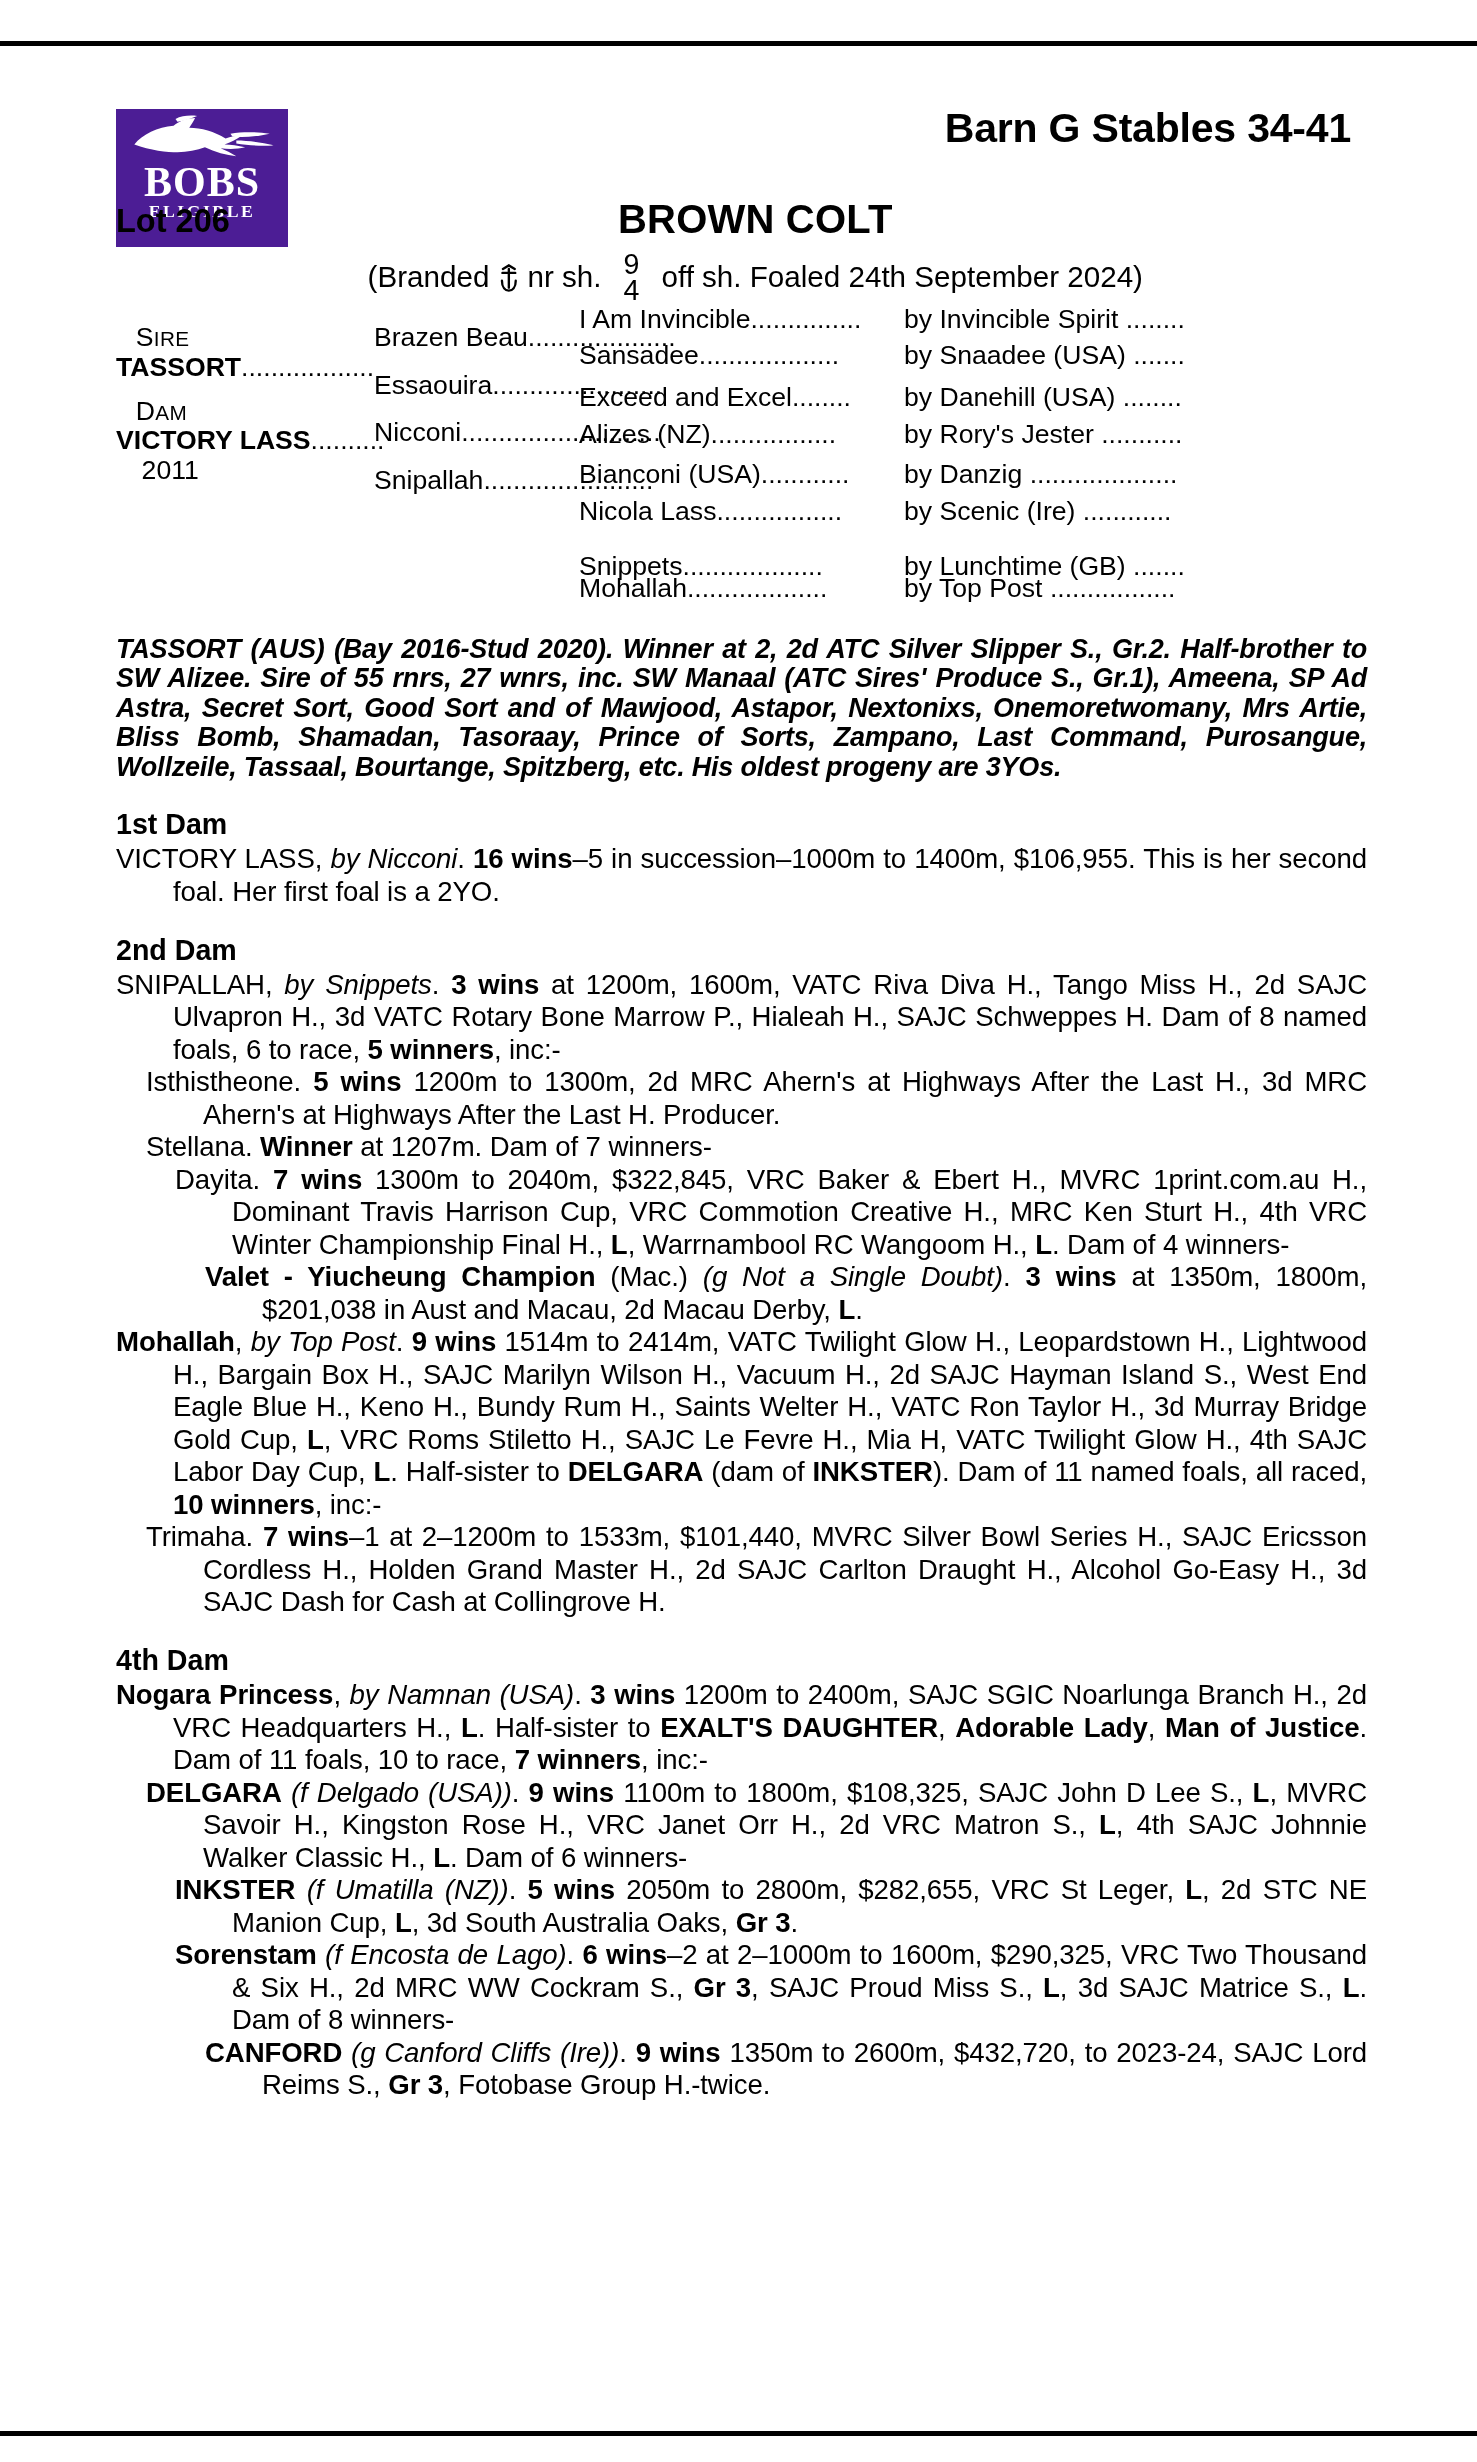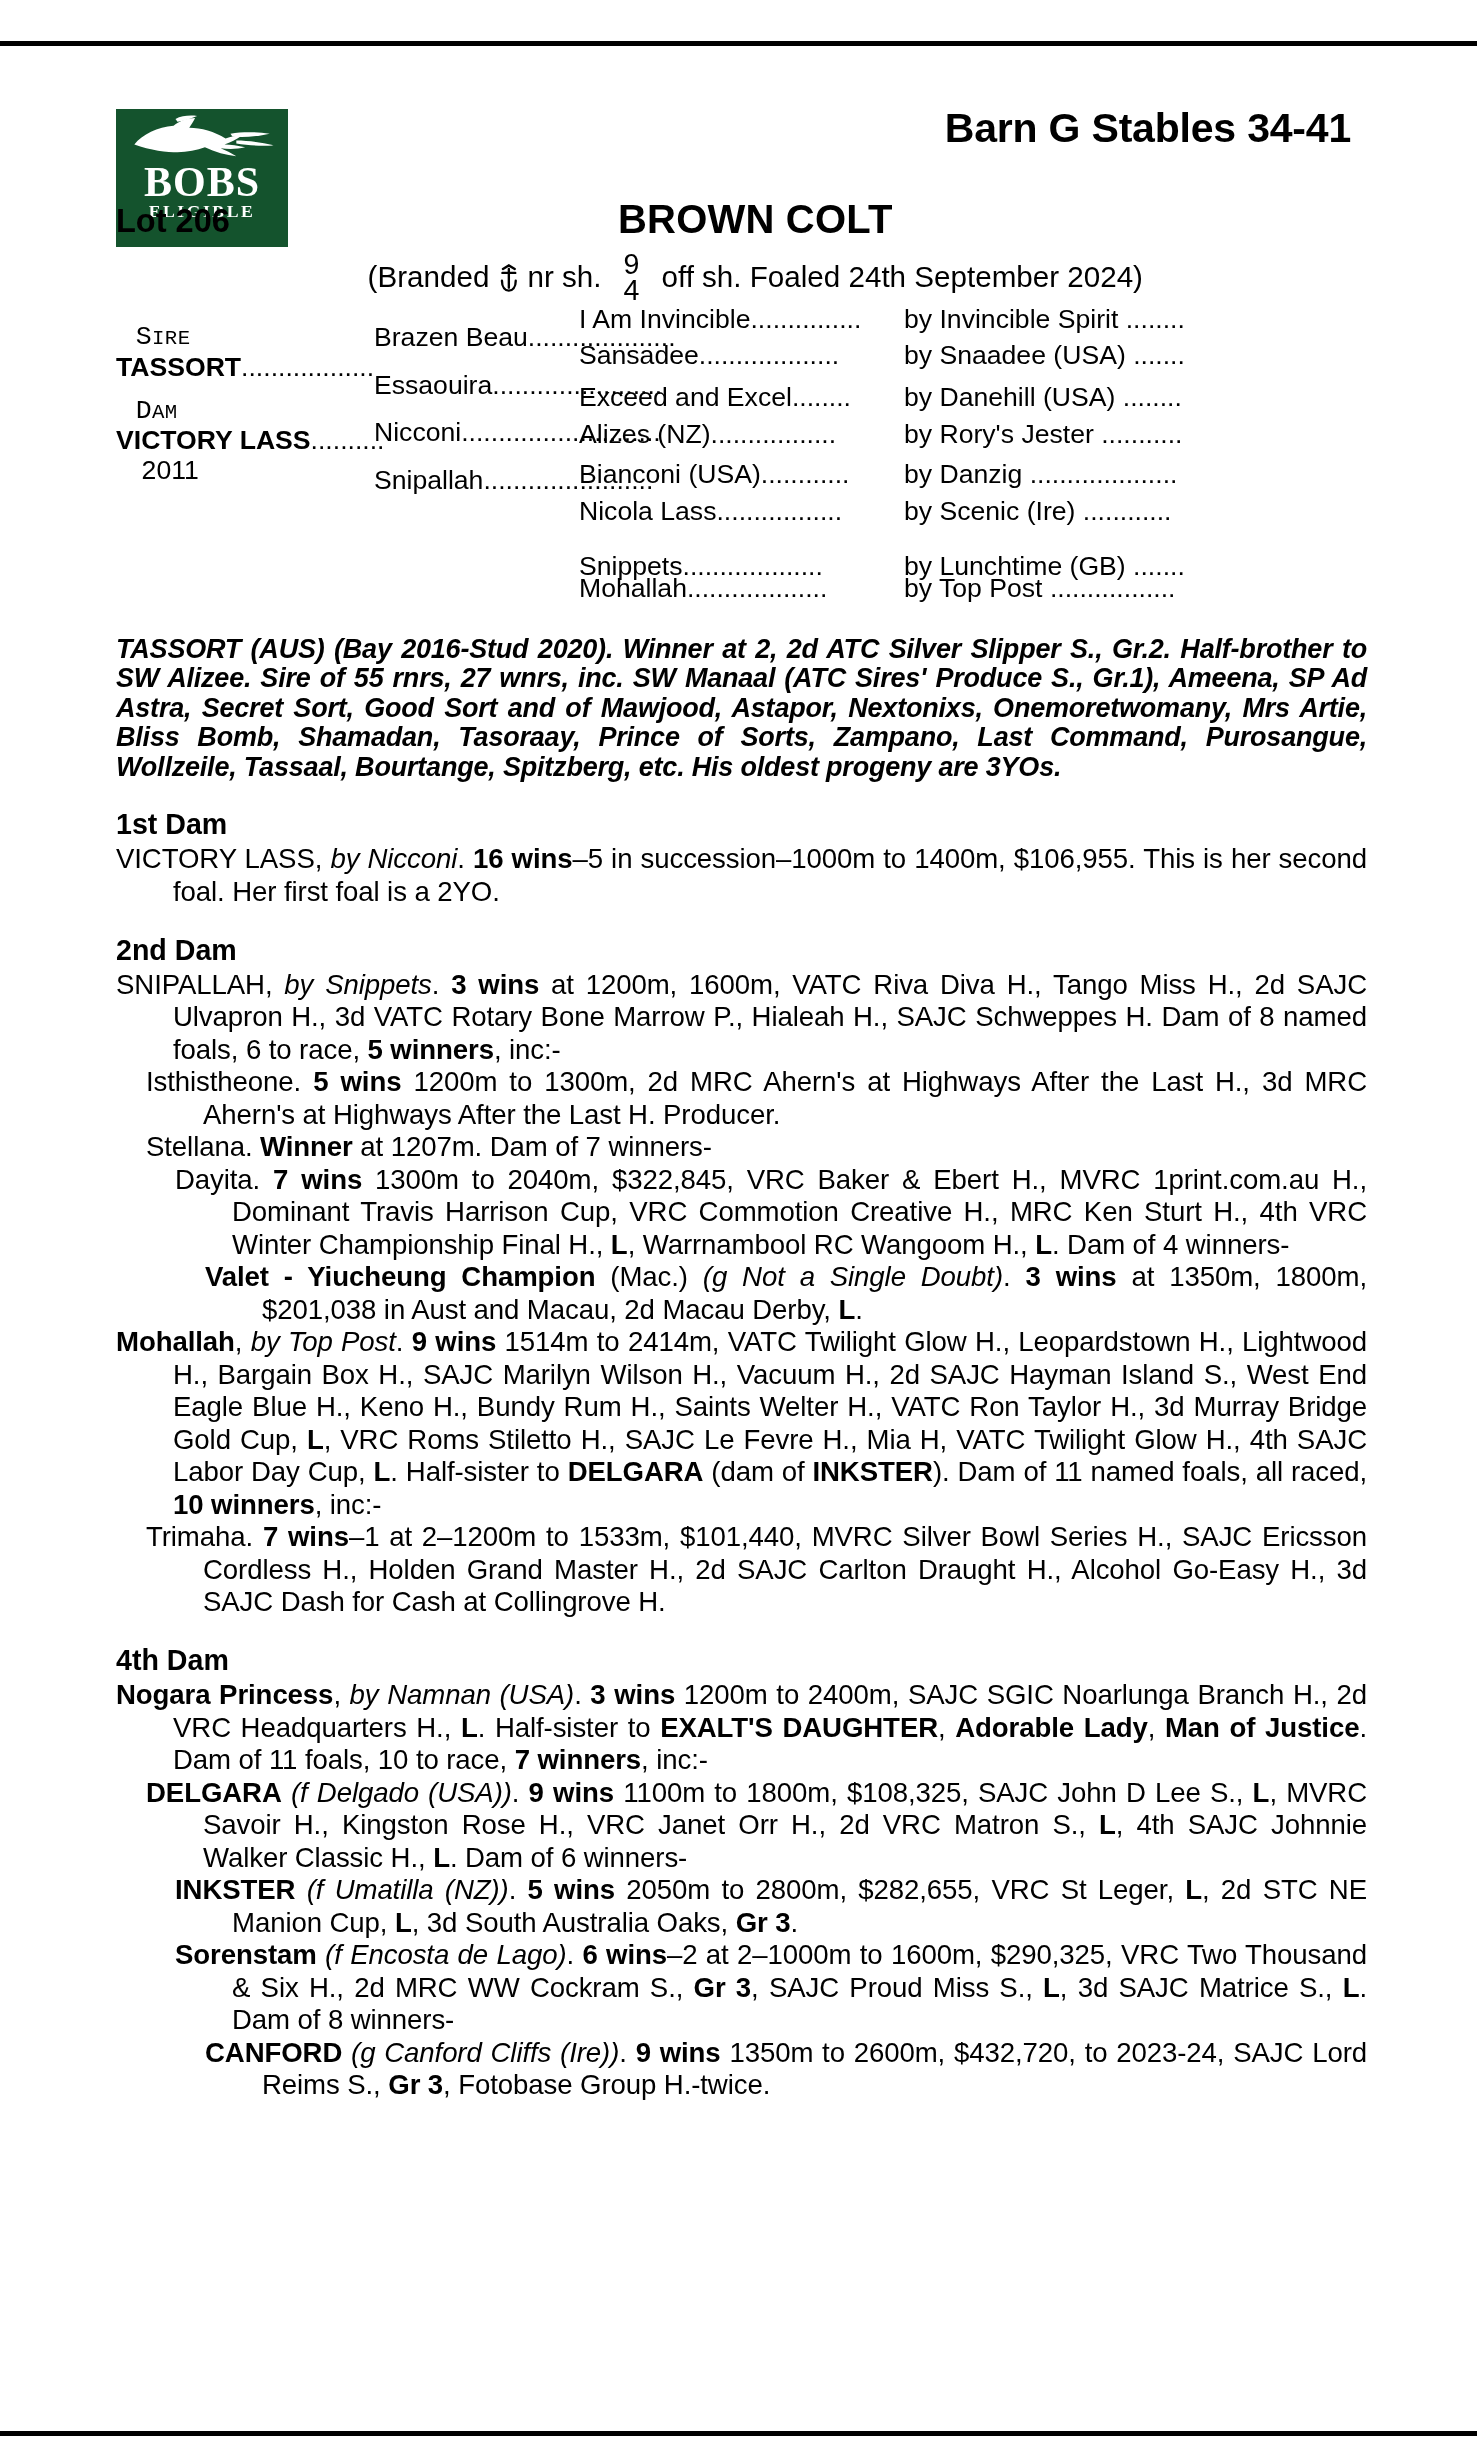--- a/index.html
+++ b/index.html
@@ -25,21 +25,21 @@
   .content{
     position:absolute;
     left:116px;top:95px;
     width:1251px;
   }
 
   
   .hdr{position:relative;height:177px;}
   .logo{
     position:absolute;left:0;top:13.8px;
-    width:172px;height:138px;background:#14532d;
+    width:172px;height:138px;background:#4c1d95;
     display:flex;flex-direction:column;align-items:center;justify-content:flex-start;
     padding-top:5.9px;box-sizing:border-box;
   }
   .logo svg{display:block;}
   .logo .bobs{
     color:#fff;font-family:"Liberation Serif", serif;font-weight:bold;
     font-size:42px;line-height:39px;letter-spacing:1px;margin-top:-3px;
   }
   .logo .elig{
     color:#fff;font-family:"Liberation Serif", serif;
@@ -83,21 +83,21 @@
     margin-top:29.6px;
     height:172px;
     font-size:26.6px;
     line-height:29.6px;
   }
   .ped .col1{position:absolute;left:0;top:0;width:258px;}
   .ped .col2{position:absolute;left:258px;top:0;width:205px;}
   .ped .col3{position:absolute;left:463px;top:0;width:325px;}
   .ped .col4{position:absolute;left:788px;top:0;width:463px;}
 
-  .smcap{font-size:20.7px;letter-spacing:0.4px;font-family:Liberation Mono, monospace;}
+  .smcap{font-size:20.7px;letter-spacing:0.4px;}
   .smcap .big{font-size:26.6px;}
 
   .p-sire-label{position:absolute;left:19.7px;top:21.7px;}
   .p-sire-name{position:absolute;left:0;top:51px;font-weight:bold;font-size:26.6px;white-space:nowrap;}
   .p-dam-label{position:absolute;left:19.7px;top:95px;}
   .p-dam-name{position:absolute;left:0;top:124px;font-weight:bold;font-size:26.6px;white-space:nowrap;}
   .p-dam-year{position:absolute;left:25.6px;top:154px;font-size:26.6px;}
 
   .p2a{position:absolute;left:0;top:21.7px;white-space:nowrap;}
   .p2b{position:absolute;left:0;top:69px;white-space:nowrap;}

